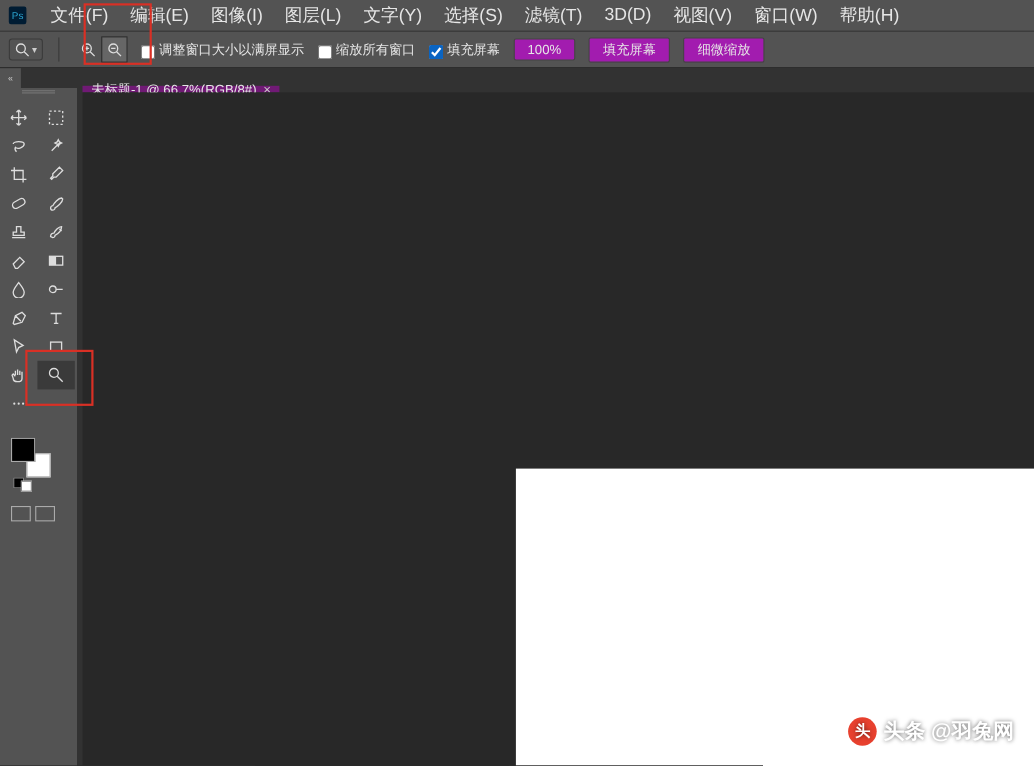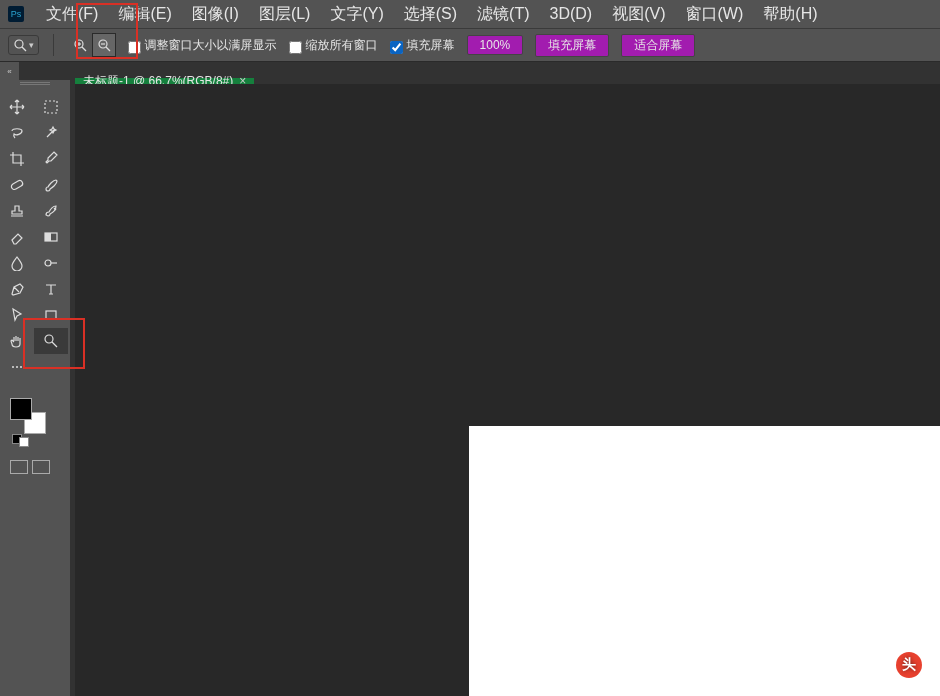--- a/index.html
+++ b/index.html
@@ -18,21 +18,21 @@
 .optbar .zbtn { width: 24px; height: 24px; display: flex; align-items: center; justify-content: center; border: 1px solid transparent; }
 .optbar .zbtn.active { background: #666; border-color: #2a2a2a; }
 .optbar .zbtn svg { width: 14px; height: 14px; }
 .optbar label { display: flex; align-items: flex-end; gap: 4px; color: #e6e6e6; font-size: 12px; }
 .optbar input[type=checkbox] { width: 13px; height: 13px; accent-color: #0a64c2; }
 .optbar .btn { background: #a21caf; color: #e6e6e6; border: 1px solid #444; font-size: 12px; padding: 2px 12px; border-radius: 2px; }
 
 .collapse-strip { position: absolute; top: 62px; left: 0; width: 19px; height: 18px; background: #535353; display: flex; align-items: center; justify-content: center; color: #ccc; font-size: 8px; }
 
 .tabs { height: 22px; background: #323232; display: flex; align-items: stretch; padding-left: 75px; }
-.tab { background: #15803d; color: #e6e6e6; font-size: 12px; display: flex; align-items: center; padding: 0 8px; gap: 6px; max-width: 180px; margin-top: 16px; }
+.tab { background: #701a75; color: #e6e6e6; font-size: 12px; display: flex; align-items: center; padding: 0 8px; gap: 6px; max-width: 180px; margin-top: 16px; }
 .tab-close { color: #ccc; font-size: 12px; line-height: 1; }
 
 .workspace { position: absolute; top: 84px; left: 75px; right: 0; bottom: 0; background: #282828; overflow: hidden; }
 .canvas { position: absolute; left: 394px; top: 342px; width: 600px; height: 420px; background: #fff; }
 
 .toolpanel { position: absolute; top: 80px; left: 0; width: 70px; bottom: 0; background: #535353; padding-top: 14px; }
 .toolpanel .grip { position: absolute; top: 2px; left: 50%; transform: translateX(-50%); width: 30px; height: 4px; display: flex; flex-direction: column; gap: 1px; }
 .toolpanel .grip span { height: 1px; background: #777; }
 .tool-row { display: flex; }
 .tcell { width: 34px; height: 26px; display: flex; align-items: center; justify-content: center; position: relative; }
@@ -109,21 +109,21 @@
   <label>
     <input type="checkbox" style="">
     <span>缩放所有窗口</span>
   </label>
   <label>
     <input type="checkbox" checked="" style="">
     <span>填充屏幕</span>
   </label>
   <button class="btn">100%</button>
   <button class="btn">填充屏幕</button>
-  <button class="btn">适合屏幕</button>
+  <button class="btn">细微缩放</button>
 </div>
 
 <div class="collapse-strip">«</div>
 
 <div class="tabs">
   <div class="tab">
     <span>未标题-1 @ 66.7%(RGB/8#)</span>
     <span class="tab-close">×</span>
   </div>
 </div>
@@ -286,13 +286,14 @@
     <span></span>
     <span></span>
   </div>
 </div>
 
 <div class="redbox red1"></div>
 <div class="redbox red2"></div>
 
 <div class="watermark">
   <div class="wm-logo">头</div>
+  <span>头条 @羽兔网</span>
 </div>
 
 </body></html>

